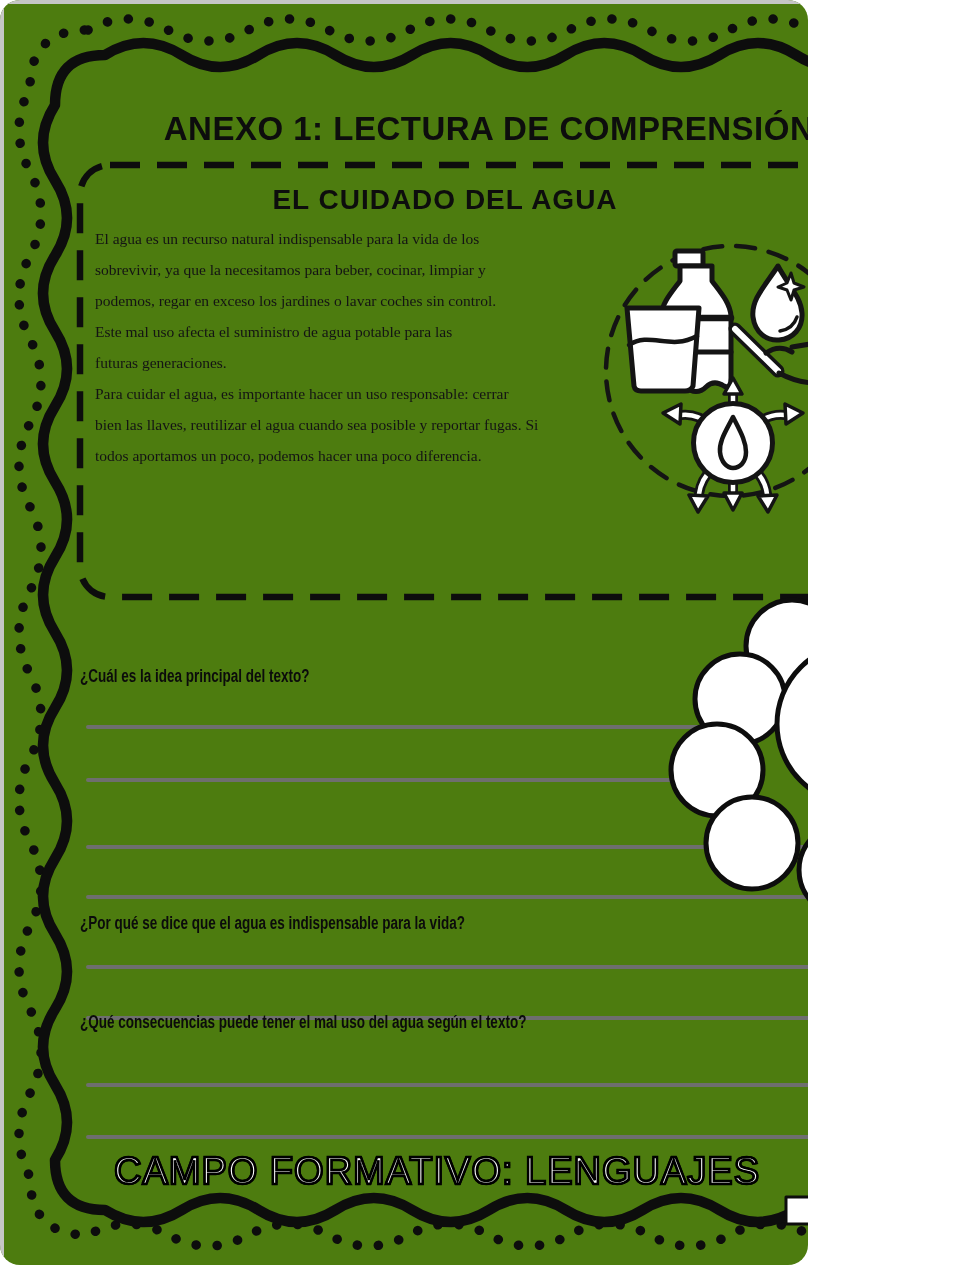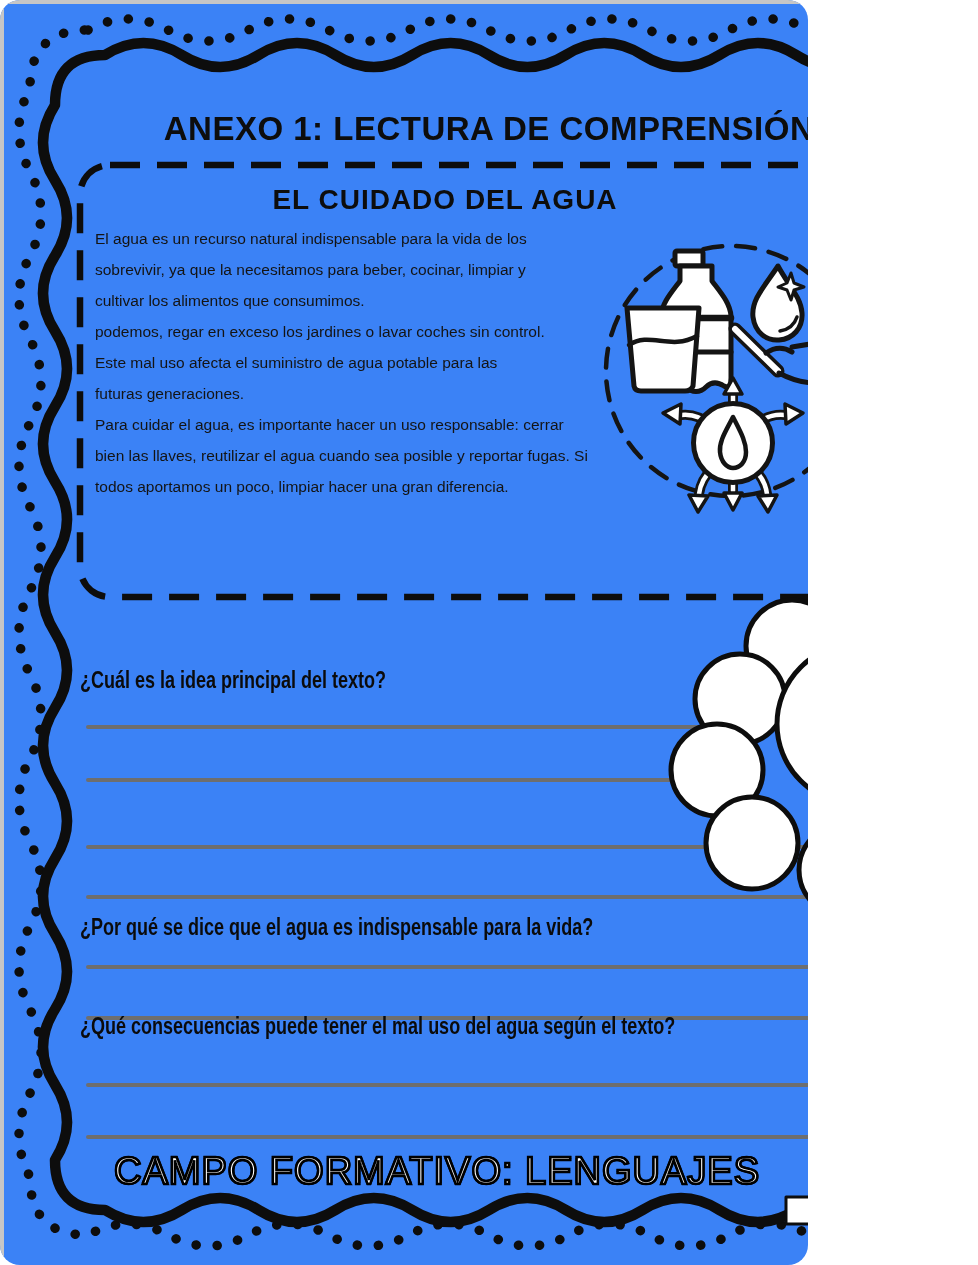--- a/index.html
+++ b/index.html
@@ -1,27 +1,27 @@
 <!DOCTYPE html>
 <html><head>
 <meta charset="utf-8">
 <style>
   html,body{margin:0;padding:0;background:#ffffff;}
-  .page{position:relative;width:808px;height:1265px;background:#3b82f6;overflow:hidden;
+  .page{position:relative;width:808px;height:1265px;background:#4d7c0f;overflow:hidden;
         font-family:"Liberation Sans",sans-serif;color:#111;border-radius:20px;}
   .abs{position:absolute;}
   svg{position:absolute;left:0;top:0;}
   
   .main-title{left:0;top:110px;width:978px;text-align:center;font-size:33px;font-weight:bold;
               letter-spacing:.5px;color:#0d0d0d;z-index:4;}
   .reading-title{left:160px;top:184px;width:570px;text-align:center;font-size:28px;font-weight:bold;
                  letter-spacing:1px;color:#0d0d0d;z-index:4;}
-  .passage{left:95px;top:223px;width:575px;font-family:Liberation Sans, sans-serif;
+  .passage{left:95px;top:223px;width:575px;font-family:Liberation Serif, serif;
            font-size:15.5px;line-height:31px;color:#141414;z-index:4;}
-  .q-label{position:absolute;left:80px;font-size:24px;font-weight:bold;color:#0b0b0b;z-index:4;}
+  .q-label{position:absolute;left:80px;font-size:18px;font-weight:bold;color:#0b0b0b;z-index:4;}
   .condensed{display:inline-block;transform:scaleX(0.75);transform-origin:0 50%;white-space:nowrap;}
   .ans-line{position:absolute;height:4px;background:#6e6e6e;border-radius:2px;z-index:2;}
   .footer-title{left:92px;top:1150px;width:690px;text-align:center;font-size:38px;font-weight:normal;
                 color:#ffffff;letter-spacing:1px;z-index:4;
                 -webkit-text-stroke:2.5px #000;
                 text-shadow:-1px -1px 0 #000,1px -1px 0 #000,-1px 1px 0 #000,1px 1px 0 #000;}
   .logo-label{left:786px;top:1200px;width:168px;text-align:center;font-family:"DejaVu Sans",sans-serif;
               font-size:14px;font-weight:bold;letter-spacing:-0.2px;color:#111;z-index:5;padding-left:44px;}
   .edge-top{left:0;top:0;width:978px;height:4px;background:#c6c6c6;z-index:5;}
   .edge-left{left:0;top:0;width:4px;height:1265px;background:#c6c6c6;z-index:5;}
@@ -150,27 +150,26 @@
       <rect x="786" y="1197" width="168" height="27" stroke-width="3"></rect>
     </g>
   </svg>
 
   <div class="abs main-title">ANEXO 1: LECTURA DE COMPRENSIÓN</div>
   <div class="abs reading-title">EL CUIDADO DEL AGUA</div>
 
   <div class="abs passage">
     <div>El agua es un recurso natural indispensable para la vida de los</div>
     <div>sobrevivir, ya que la necesitamos para beber, cocinar, limpiar y</div>
-    <div>cultivar los alimentos que consumimos.</div>
     <div>podemos, regar en exceso los jardines o lavar coches sin control.</div>
     <div>Este mal uso afecta el suministro de agua potable para las</div>
     <div>futuras generaciones.</div>
     <div>Para cuidar el agua, es importante hacer un uso responsable: cerrar</div>
     <div>bien las llaves, reutilizar el agua cuando sea posible y reportar fugas. Si</div>
-    <div>todos aportamos un poco, limpiar hacer una gran diferencia.</div>
+    <div>todos aportamos un poco, podemos hacer una poco diferencia.</div>
   </div>
 
   <div class="q-label" style="top:666px;">
     <span class="condensed">¿Cuál es la idea principal del texto?</span></div>
   <div class="q-label" style="top:913px;">
     <span class="condensed">¿Por qué se dice que el agua es indispensable para la vida?</span></div>
   <div class="q-label" style="top:1012px;text-align:center;">
     <span class="condensed">¿Qué consecuencias puede tener el mal uso del agua según el texto?</span></div>
 
   <div class="abs footer-title">CAMPO FORMATIVO: LENGUAJES</div>

